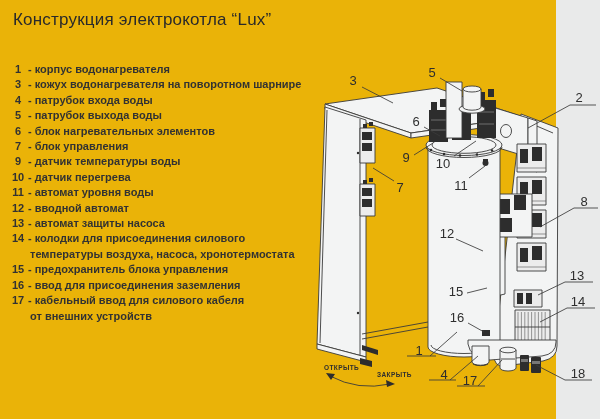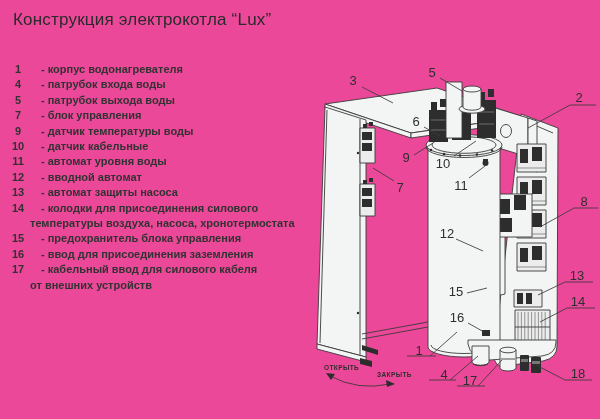--- a/index.html
+++ b/index.html
@@ -1,25 +1,25 @@
 <!DOCTYPE html>
 <html><head>
 <meta charset="utf-8">
 <style>
   html,body{margin:0;padding:0;}
   body{width:600px;height:419px;overflow:hidden;background:#e9eaea;
        font-family:"Liberation Sans", sans-serif;}
-  #page{position:relative;width:600px;height:419px;background:#ec4899;}
+  #page{position:relative;width:556px;height:419px;background:#eab308;}
   #title{position:absolute;left:13px;top:10px;font-size:17px;letter-spacing:.2px;
          color:#2a2a2a;font-weight:400;white-space:nowrap;}
   #legend{position:absolute;left:8px;top:62px;width:310px;
           font-size:11px;font-weight:bold;color:#323232;}
   .lg-item{position:relative;line-height:15.4px;white-space:nowrap;}
   .lg-num{display:inline-block;width:20px;text-align:center;}
-  .lg-text{display:inline-block;margin-left:13px;}
+  .lg-text{display:inline-block;margin-left:0;}
   .lg-cont{line-height:15.4px;margin-left:22px;white-space:nowrap;}
   #diagram{position:absolute;left:300px;top:44px;width:300px;height:375px;}
   .s{stroke:#3a3a3a;stroke-width:.9;fill:none;stroke-linejoin:round;}
   .f{stroke:#3a3a3a;stroke-width:.9;fill:#f3f4f4;stroke-linejoin:round;}
   .f2{stroke:#3a3a3a;stroke-width:.9;fill:#ececec;stroke-linejoin:round;}
   .d{fill:#2d2d2d;stroke:none;}
   .lt{stroke:#8a8a8a;stroke-width:.7;fill:none;}
   .st{stroke:#555;stroke-width:.6;fill:none;}
   #callouts line{stroke:#3a3a3a;stroke-width:.85;}
   #callouts text{font:13px "Liberation Sans", sans-serif;fill:#2e2e2e;
@@ -29,25 +29,27 @@
 </style>
 </head>
 <body>
 
 <div id="page">
 
   <div id="title">Конструкция электрокотла “Lux”</div>
 
   <div id="legend">
       <div class="lg-item"><span class="lg-num">1</span><span class="lg-text">- корпус водонагревателя</span></div>
+      <div class="lg-item"><span class="lg-num">3</span><span class="lg-text">- кожух водонагревателя на поворотном шарнире</span></div>
       <div class="lg-item"><span class="lg-num">4</span><span class="lg-text">- патрубок входа воды</span></div>
       <div class="lg-item"><span class="lg-num">5</span><span class="lg-text">- патрубок выхода воды</span></div>
+      <div class="lg-item"><span class="lg-num">6</span><span class="lg-text">- блок нагревательных элементов</span></div>
       <div class="lg-item"><span class="lg-num">7</span><span class="lg-text">- блок управления</span></div>
       <div class="lg-item"><span class="lg-num">9</span><span class="lg-text">- датчик температуры воды</span></div>
-      <div class="lg-item"><span class="lg-num">10</span><span class="lg-text">- датчик кабельные</span></div>
+      <div class="lg-item"><span class="lg-num">10</span><span class="lg-text">- датчик перегрева</span></div>
       <div class="lg-item"><span class="lg-num">11</span><span class="lg-text">- автомат уровня воды</span></div>
       <div class="lg-item"><span class="lg-num">12</span><span class="lg-text">- вводной автомат</span></div>
       <div class="lg-item"><span class="lg-num">13</span><span class="lg-text">- автомат защиты насоса</span></div>
       <div class="lg-item"><span class="lg-num">14</span><span class="lg-text">- колодки для присоединения силового</span></div>
       <div class="lg-cont">температуры воздуха, насоса, хронотермостата</div>
       <div class="lg-item"><span class="lg-num">15</span><span class="lg-text">- предохранитель блока управления</span></div>
       <div class="lg-item"><span class="lg-num">16</span><span class="lg-text">- ввод для присоединения заземления</span></div>
       <div class="lg-item"><span class="lg-num">17</span><span class="lg-text">- кабельный ввод для силового кабеля</span></div>
       <div class="lg-cont">от внешних устройств</div>
     </div>

